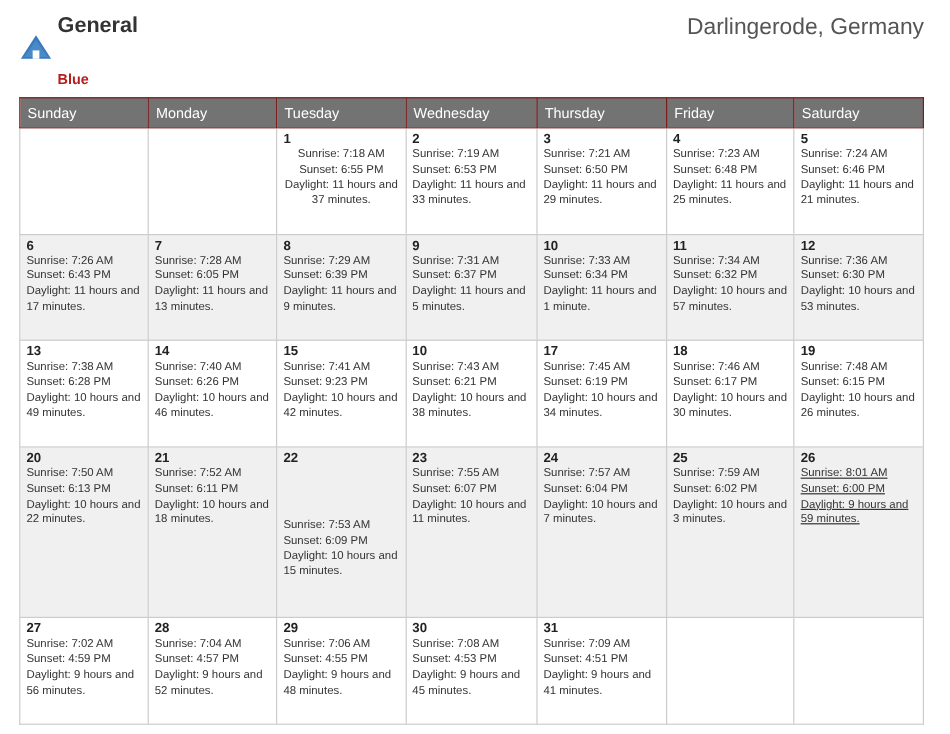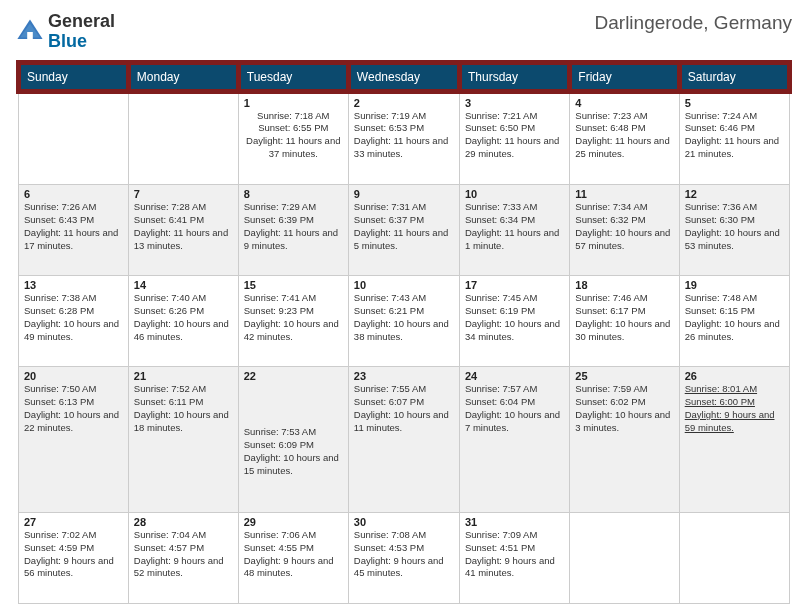--- a/index.html
+++ b/index.html
@@ -6,21 +6,21 @@
     body {
       font-family: Arial, sans-serif;
       background: #fff;
       width: 792px;
       height: 612px;
       overflow: hidden;
     }
     .page {
       width: 792px;
       height: 612px;
-      padding: 12px 0 8px 16px;
+      padding: 12px 22px 8px 16px;
       display: flex;
       flex-direction: column;
     }
     .header {
       display: flex;
       justify-content: space-between;
       align-items: flex-start;
       margin-bottom: 8px;
     }
     .logo {
@@ -32,23 +32,24 @@
       display: flex;
       flex-direction: column;
       line-height: 1.1;
     }
     .logo-general {
       font-size: 18px;
       font-weight: bold;
       color: #333;
     }
     .logo-blue {
-      font-size: 18px;
+      font-size: 12px;
       font-weight: bold;
-      color: #0369a1;
+      color: #b91c1c;
+      margin-top: 28px;
     }
     .logo-icon {
       width: 28px;
       height: 28px;
     }
     .title-block {
       text-align: right;
     }
     .month-title {
       font-size: 36px;
@@ -60,27 +61,27 @@
       font-size: 19px;
       color: #555;
     }
     .calendar {
       flex: 1;
       border-collapse: collapse;
       width: 100%;
       font-size: 10px;
     }
     .calendar th {
-      background: #0c4a6e;
+      background: #737373;
       color: #fff;
       text-align: left;
       padding: 5px 6px;
       font-size: 12px;
       font-weight: normal;
-      border: 5px solid #7f1d1d;
+      border: 1px solid #7f1d1d;
     }
     .calendar td {
       border: 1px solid #ccc;
       vertical-align: top;
       padding: 3px 5px;
       width: 113px;
       min-height: 68px;
       height: 68px;
       background: #fff;
     }
@@ -187,21 +188,21 @@
         <tr class="row-2">
           <td>
             <span class="day-num">6</span>
             <div class="day-detail" style="white-space: pre-line;">Sunrise: 7:26 AM
 Sunset: 6:43 PM
 Daylight: 11 hours and 17 minutes.</div>
           </td>
           <td>
             <span class="day-num">7</span>
             <div class="day-detail" style="white-space: pre-line;">Sunrise: 7:28 AM
-Sunset: 6:41 PM
+Sunset: 6:05 PM
 Daylight: 11 hours and 13 minutes.</div>
           </td>
           <td>
             <span class="day-num">8</span>
             <div class="day-detail" style="white-space: pre-line;">Sunrise: 7:29 AM
 Sunset: 6:39 PM
 Daylight: 11 hours and 9 minutes.</div>
           </td>
           <td>
             <span class="day-num">9</span>

